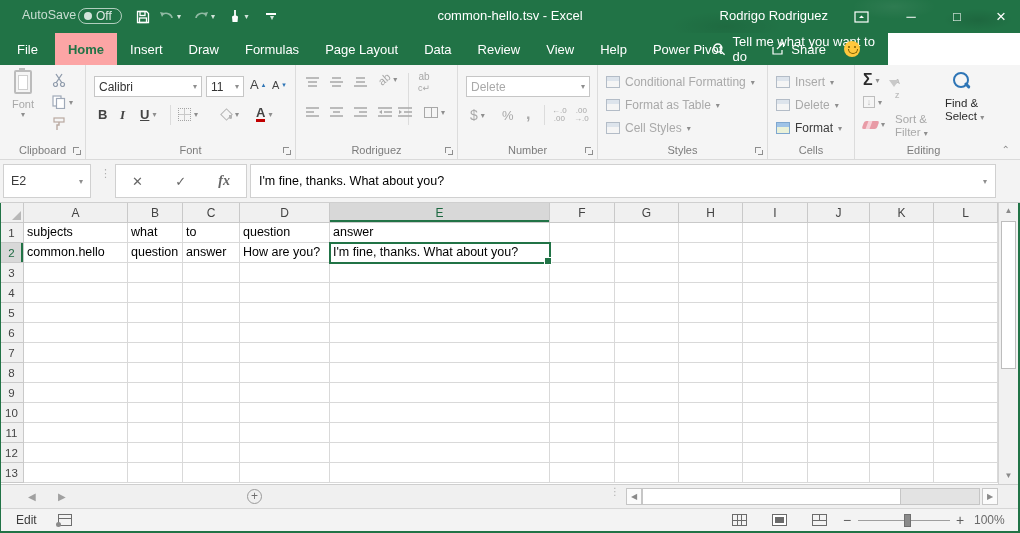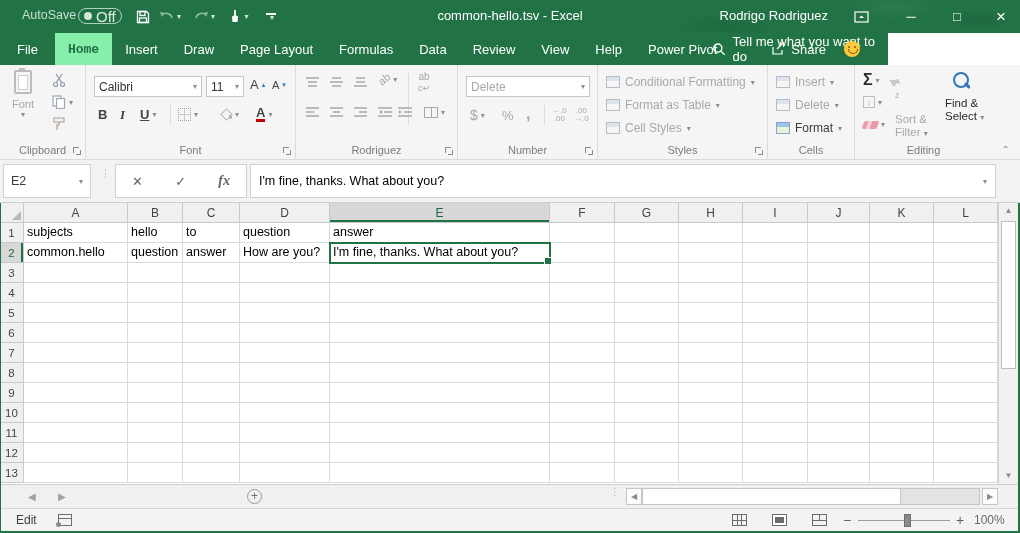--- a/index.html
+++ b/index.html
@@ -11,33 +11,33 @@
   .titlebar { position:absolute; left:0; top:0; width:1020px; height:33px; background:#217346; color:#fff; }
   .titlebar .deco { position:absolute; right:0; top:0; width:420px; height:33px;
      background:
        radial-gradient(ellipse 60px 18px at 70% 20%, rgba(255,255,255,.06), transparent 70%),
        radial-gradient(ellipse 80px 22px at 30% 80%, rgba(0,0,0,.08), transparent 70%),
        radial-gradient(ellipse 50px 16px at 90% 60%, rgba(0,0,0,.10), transparent 70%); }
   .autosave-label { position:absolute; left:22px; top:8px; font-size:12.5px; color:rgba(255,255,255,.75); }
   .autosave-pill { position:absolute; left:78px; top:8px; width:44px; height:16px; border:1px solid rgba(255,255,255,.65);
      border-radius:8px; display:flex; align-items:center; padding:0 5px; gap:4px; cursor:pointer; }
   .autosave-dot { width:8px; height:8px; border-radius:50%; background:rgba(255,255,255,.8); }
-  .autosave-state { font-size:15px; color:rgba(255,255,255,.85); }
+  .autosave-state { font-size:12px; color:rgba(255,255,255,.85); }
   .qat { position:absolute; top:0; height:33px; display:flex; align-items:center; justify-content:center; cursor:pointer; }
   .qat .dd { font-size:8px; color:rgba(255,255,255,.8); margin-left:2px; }
   .dim svg { opacity:.5; }
   .title-text { position:absolute; left:50%; top:8px; transform:translateX(-50%); font-size:13px; color:#fff; white-space:nowrap; }
   .user-name { position:absolute; right:192px; top:8px; font-size:13px; color:#fff; cursor:pointer; }
   .winbtn { position:absolute; top:0; width:34px; height:33px; display:flex; align-items:center; justify-content:center; color:#fff; cursor:pointer; }
 
   
   .tabrow { position:absolute; left:0; top:33px; width:888px; height:32px; background:#217346; }
   .tabs { position:absolute; left:0; top:0; height:32px; display:flex; align-items:stretch; }
   .rtab { display:flex; align-items:center; padding:0 13px; color:#fff; font-size:13px; cursor:pointer; white-space:nowrap; }
-  .rtab.active { background:#86efac; color:#217346; font-weight:bold;font-family:Liberation Mono, monospace; }
+  .rtab.active { background:#fca5a5; color:#217346; font-weight:bold; }
   .rtab.file { padding:0 17px; }
   .tellme { position:absolute; left:712px; top:0; height:32px; display:flex; align-items:center; gap:7px; color:#fff; font-size:13px; cursor:pointer; }
   .share { position:absolute; right:62px; top:0; height:32px; display:flex; align-items:center; gap:5px; color:#fff; font-size:13px; cursor:pointer; }
   .smiley { position:absolute; right:28px; top:8px; width:16px; height:16px; background:#ffc83d; border-radius:50%; cursor:pointer; }
   .smiley::before { content:""; position:absolute; left:4px; top:5px; width:2px; height:2px; background:#7a5c00; border-radius:50%; box-shadow:6px 0 0 #7a5c00; }
   .smiley::after { content:""; position:absolute; left:4px; top:8px; width:8px; height:4px; border:1px solid #7a5c00; border-top:none; border-radius:0 0 8px 8px; }
 
   
   .ribbon { position:absolute; left:0; top:65px; width:1020px; height:95px; background:#f5f5f5; border-bottom:1px solid #dadada; }
   .group { position:absolute; top:0; height:94px; border-right:1px solid #dcdcdc; }
@@ -224,22 +224,22 @@
         <span style="font-size:17px;">×</span>
       </div>
   </div>
 
   <div class="tabrow">
     <div class="tabs" id="ribbon-tabs">
         <div class="rtab file">File</div>
         <div class="rtab active">Home</div>
         <div class="rtab">Insert</div>
         <div class="rtab">Draw</div>
+        <div class="rtab">Formulas</div>
         <div class="rtab">Page Layout</div>
-        <div class="rtab">Formulas</div>
         <div class="rtab">Data</div>
         <div class="rtab">Review</div>
         <div class="rtab">View</div>
         <div class="rtab">Help</div>
         <div class="rtab">Power Pivot</div>
       </div>
     <div class="tellme">
       <svg class="alsvg" width="14" height="14" viewBox="0 0 14 14">
         <circle cx="6" cy="6" r="4.2" fill="none" stroke="#fff" stroke-width="1.4"></circle>
         <path d="M9.2 9.2 L13 13" stroke="#fff" stroke-width="1.4"></path>
@@ -524,21 +524,21 @@
         <div class="colhead" style="width: 64px;">G</div>
         <div class="colhead" style="width: 64px;">H</div>
         <div class="colhead" style="width: 65px;">I</div>
         <div class="colhead" style="width: 62px;">J</div>
         <div class="colhead" style="width: 64px;">K</div>
         <div class="colhead" style="width: 64px;">L</div>
       </div>
       <div class="grow">
         <div class="rowhead">1</div>
         <div class="gcell" style="width: 104px;">subjects</div>
-        <div class="gcell" style="width: 55px;">hello</div>
+        <div class="gcell" style="width: 55px;">what</div>
         <div class="gcell" style="width: 57px;">to</div>
         <div class="gcell" style="width: 90px;">question</div>
         <div class="gcell" style="width: 220px;">answer</div>
         <div class="gcell" style="width: 65px;"></div>
         <div class="gcell" style="width: 64px;"></div>
         <div class="gcell" style="width: 64px;"></div>
         <div class="gcell" style="width: 65px;"></div>
         <div class="gcell" style="width: 62px;"></div>
         <div class="gcell" style="width: 64px;"></div>
         <div class="gcell" style="width: 64px;"></div>

